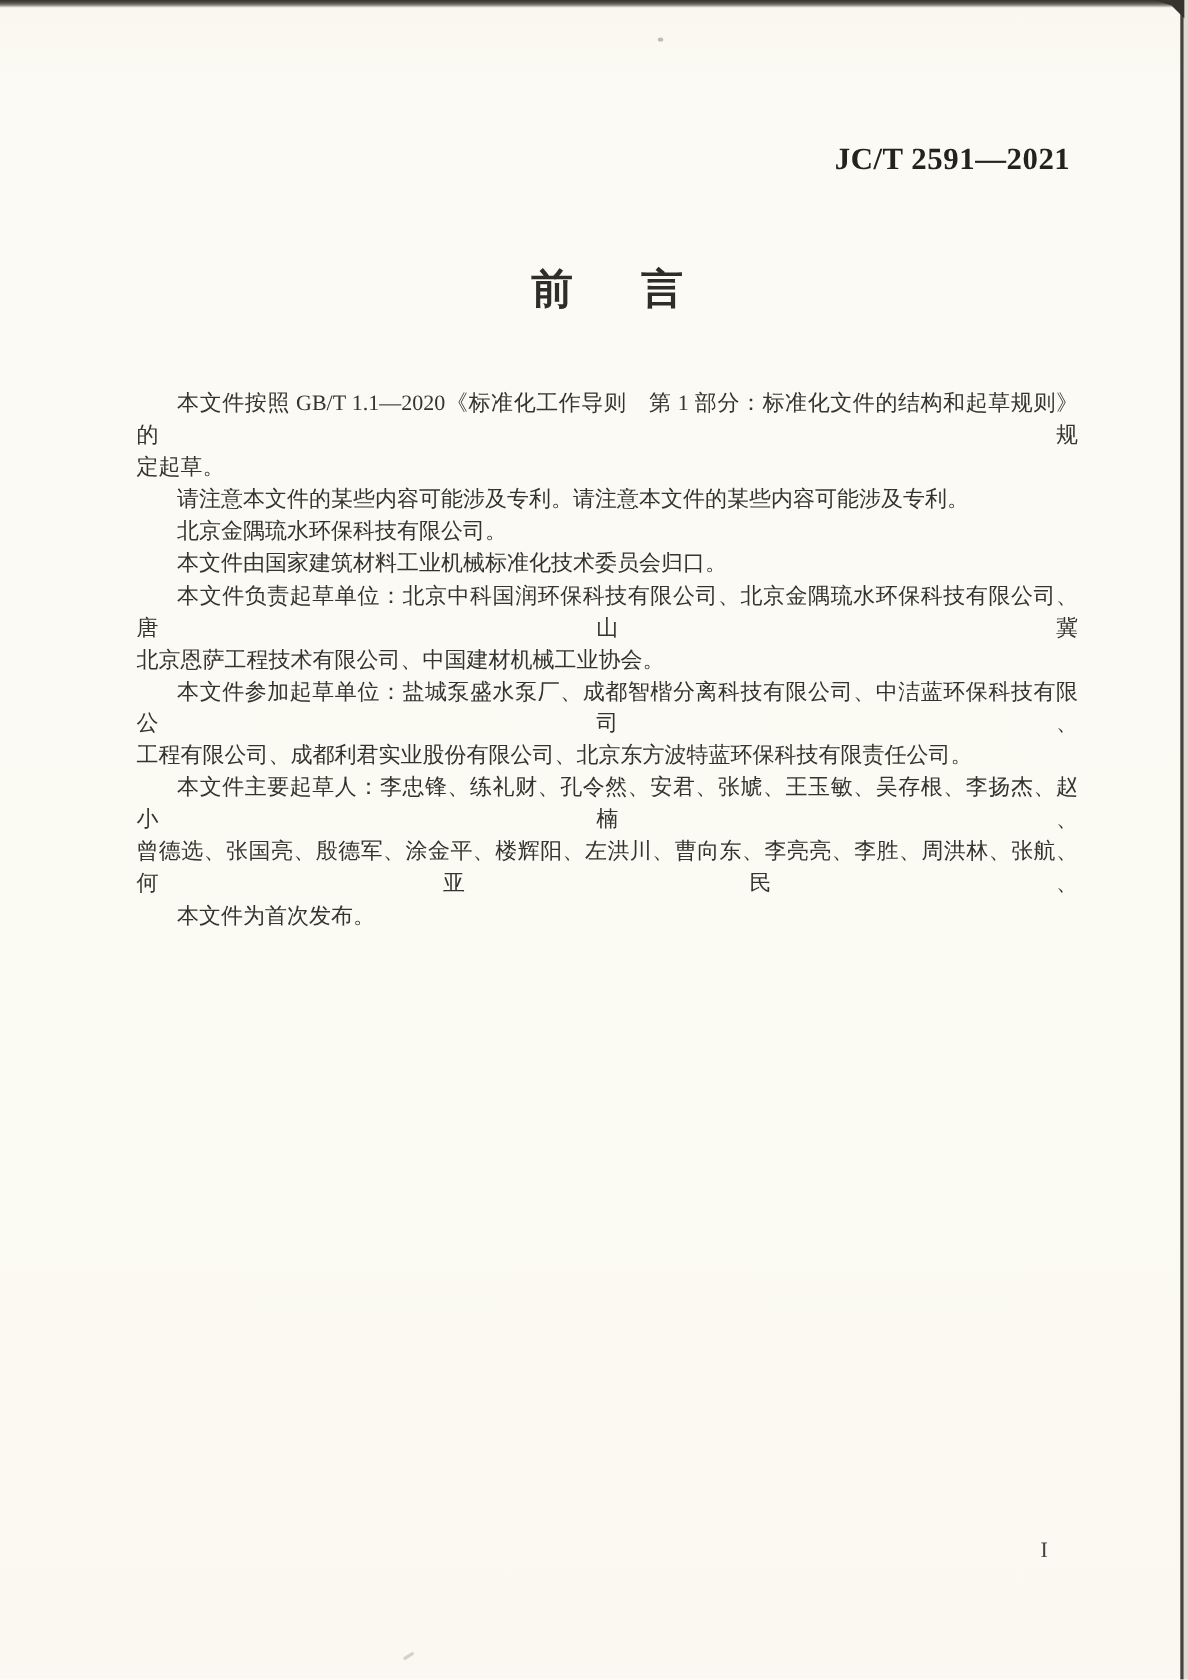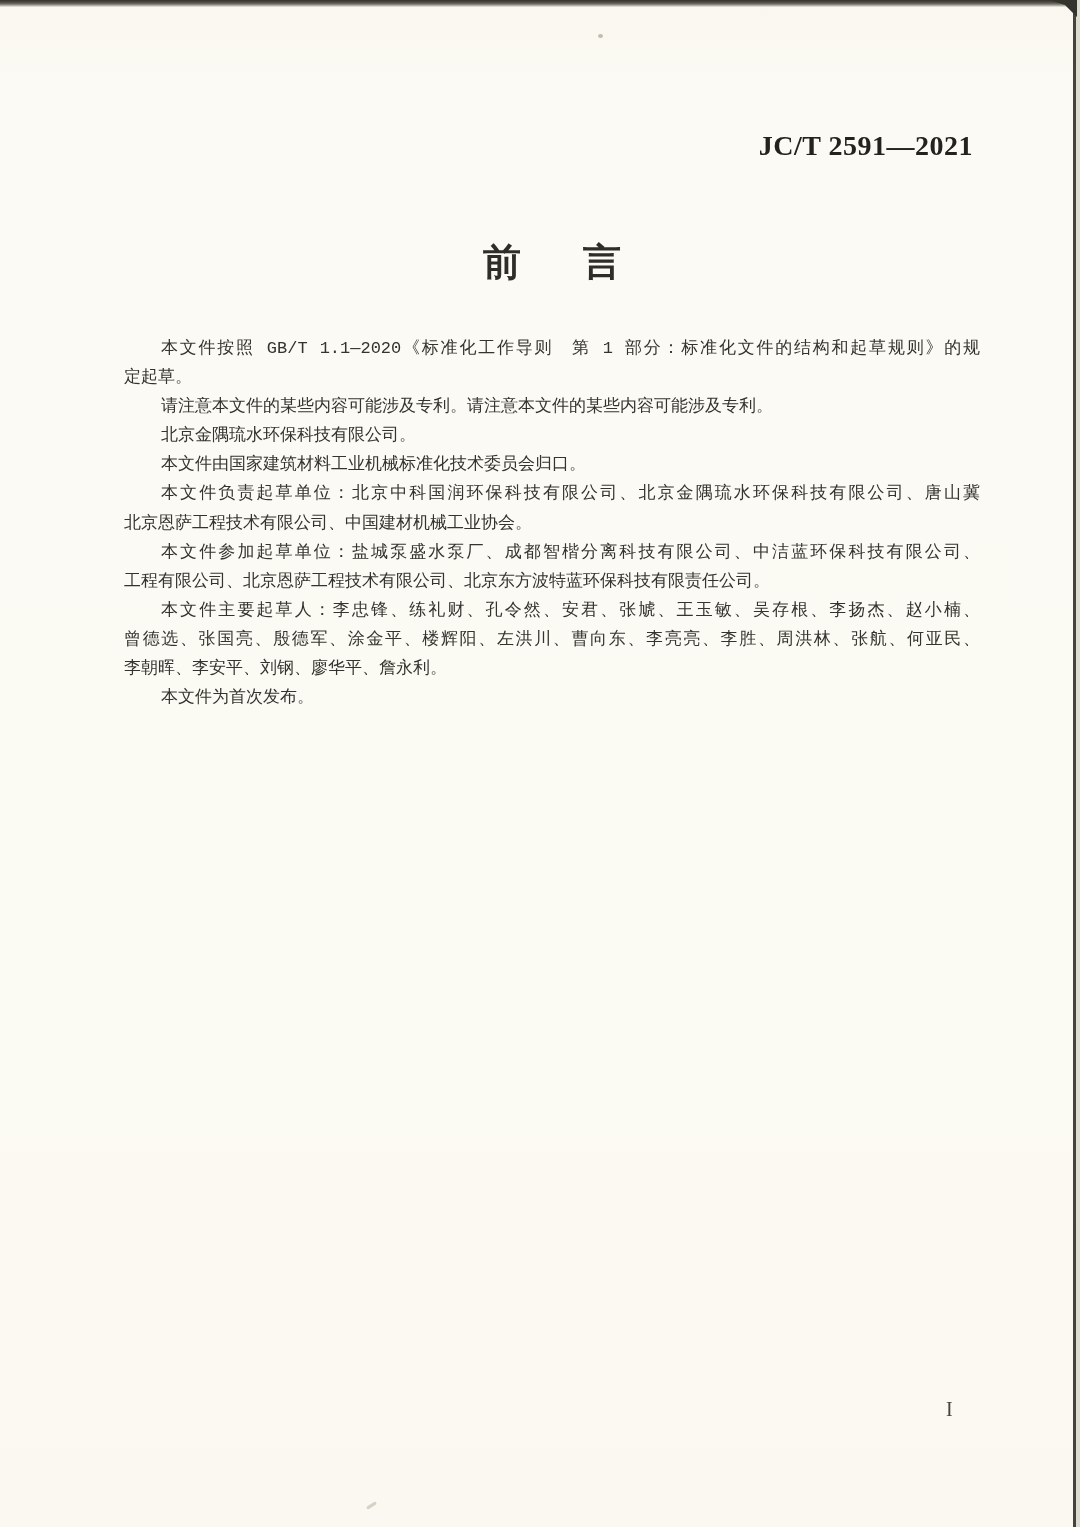--- a/index.html
+++ b/index.html
@@ -51,25 +51,24 @@
 
   
   .foreword-title {
     position: absolute; top: 237px; left: 124px; width: 856px;
     display: flex; justify-content: center; gap: 62px;
     font-size: 38px; font-weight: 600; color: #2e2d28;
   }
 
   
   .body-text {
-    position: absolute; left: 124px; top: 334px; width: 856px;
-    font-size: 17px; line-height: 29.1px;
+    position: absolute; left: 124px; top: 353px; width: 856px;
+    font-size: 20px; line-height: 29.1px;
     color: #34332d;
     text-align: justify;
-    font-family: Liberation Mono, monospace;
   }
   .body-text .line { text-align: justify; text-align-last: left; }
   .body-text .line.indent { text-indent: 37px; }
   .body-text .line.fill { text-align-last: justify; }
 
   
   .page-number {
     position: absolute; left: 946px; top: 1398px;
     font-size: 20px; color: #454440;
   }
@@ -95,22 +94,21 @@
 
   <div class="body-text">
     <div class="line indent fill">本文件按照 GB/T 1.1—2020《标准化工作导则　第 1 部分：标准化文件的结构和起草规则》的规</div>
     <div class="line">定起草。</div>
     <div class="line indent">请注意本文件的某些内容可能涉及专利。请注意本文件的某些内容可能涉及专利。</div>
     <div class="line indent">北京金隅琉水环保科技有限公司。</div>
     <div class="line indent">本文件由国家建筑材料工业机械标准化技术委员会归口。</div>
     <div class="line indent fill">本文件负责起草单位：北京中科国润环保科技有限公司、北京金隅琉水环保科技有限公司、唐山冀</div>
     <div class="line">北京恩萨工程技术有限公司、中国建材机械工业协会。</div>
     <div class="line indent fill">本文件参加起草单位：盐城泵盛水泵厂、成都智楷分离科技有限公司、中洁蓝环保科技有限公司、</div>
-    <div class="line">工程有限公司、北京恩萨工程技术有限公司、北京东方波特蓝环保科技有限责任公司。</div>
+    <div class="line">工程有限公司、成都利君实业股份有限公司、北京东方波特蓝环保科技有限责任公司。</div>
     <div class="line indent fill">本文件主要起草人：李忠锋、练礼财、孔令然、安君、张虓、王玉敏、吴存根、李扬杰、赵小楠、</div>
     <div class="line fill">曾德选、张国亮、殷德军、涂金平、楼辉阳、左洪川、曹向东、李亮亮、李胜、周洪林、张航、何亚民、</div>
-    <div class="line">李朝晖、李安平、刘钢、廖华平、詹永利。</div>
     <div class="line indent">本文件为首次发布。</div>
   </div>
 
   <div class="page-number">I</div>
 
 </div>
 
 </body></html>

